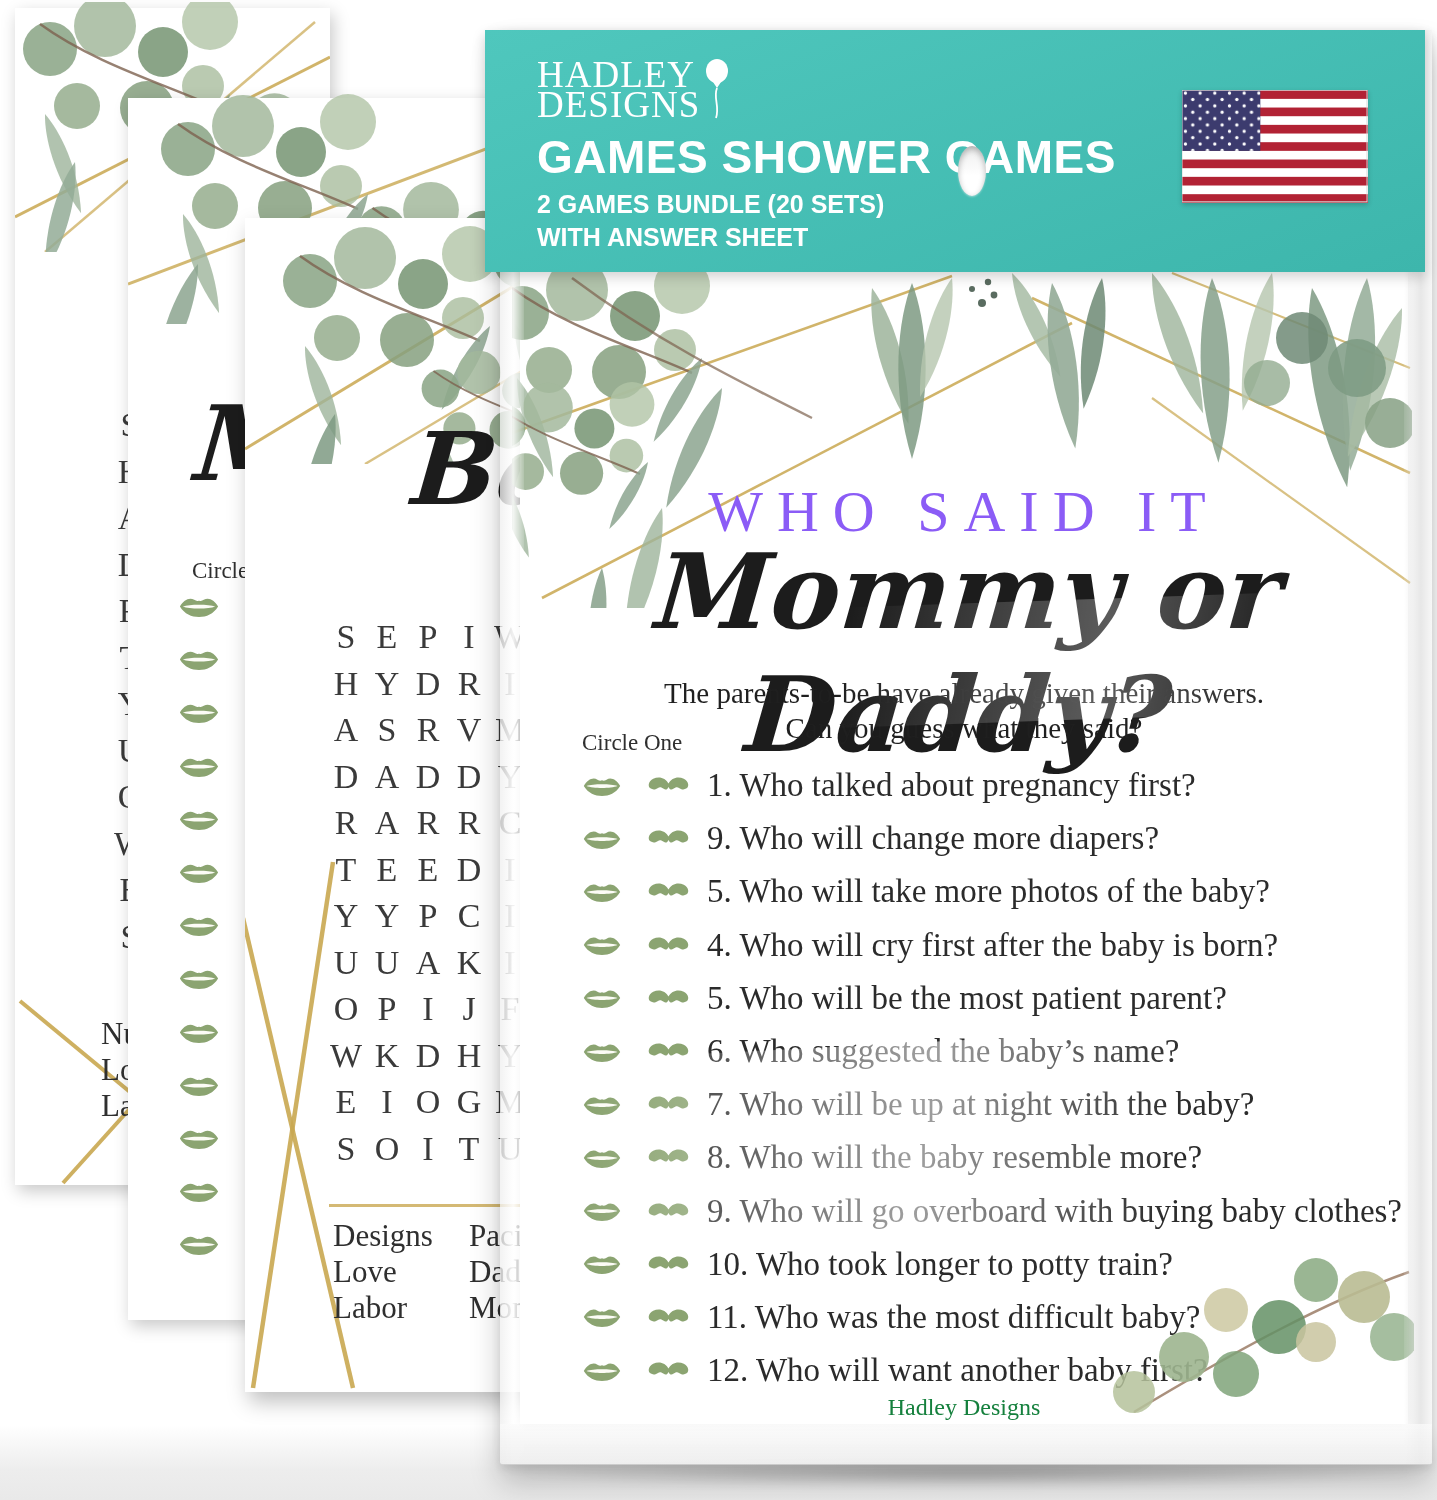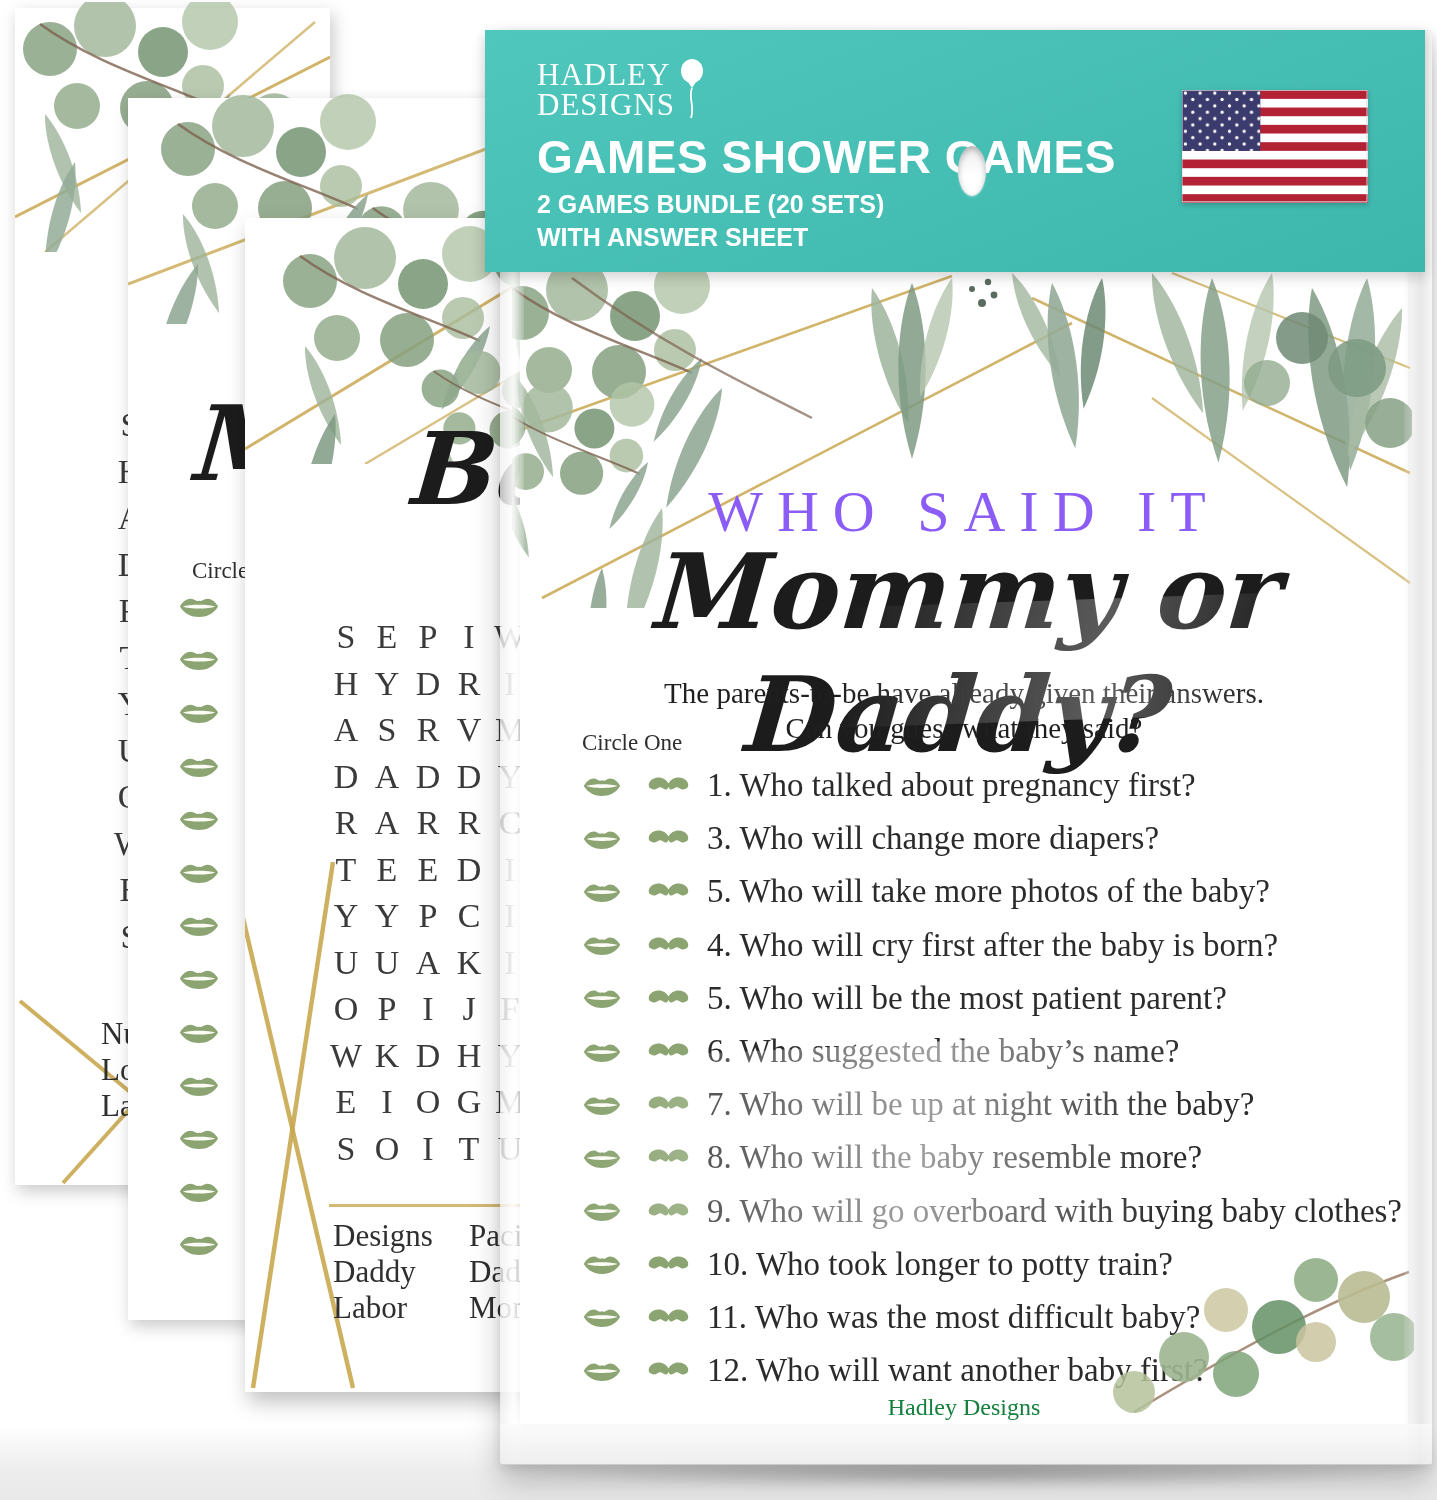--- a/index.html
+++ b/index.html
@@ -40,21 +40,21 @@
   #questions-list{position:absolute;left:62px;top:487px;right:6px;}
   .q-row{display:flex;align-items:center;height:53.2px;}
   .q-row .ic-lips{width:40px;height:24px;margin-right:23px;flex:none;}
   .q-row .ic-mus{width:47px;height:21px;margin-right:15px;flex:none;}
   .q-text{font-size:33px;color:#2b2b2b;white-space:nowrap;}
   #fc-footer{position:absolute;left:0;top:1122px;width:100%;text-align:center;font-size:24px;color:#15803d;}
   
   #header{position:absolute;left:485px;top:30px;width:940px;height:242px;z-index:7;
           background:linear-gradient(160deg,#4fc7bd,#3db6ac);box-shadow:0 5px 12px rgba(0,0,0,.18);}
   #logo{position:absolute;left:52px;top:30px;display:flex;color:#fff;}
-  #logo-text{font-size:31px;line-height:30px;letter-spacing:1px;}
+  #logo-text{font-size:37px;line-height:30px;letter-spacing:1px;}
   #logo svg{width:30px;height:62px;margin-left:2px;margin-top:-2px;}
   #hdr-title{position:absolute;left:52px;top:100px;font-family:"Liberation Sans",sans-serif;
              font-weight:700;font-size:46px;color:#fff;letter-spacing:.5px;white-space:nowrap;}
   #hdr-sub1{position:absolute;left:52px;top:160px;font-family:"Liberation Sans",sans-serif;
             font-weight:700;font-size:25px;color:#fff;}
   #hdr-sub2{position:absolute;left:52px;top:193px;font-family:"Liberation Sans",sans-serif;
             font-weight:700;font-size:25px;color:#fff;}
   #made-block{position:absolute;left:650px;top:50px;width:280px;text-align:center;}
   #made-text{font-family:"Liberation Sans",sans-serif;font-weight:700;font-size:30px;color:#fff;letter-spacing:.5px;}
   #flag{width:186px;height:113px;margin-top:10px;box-shadow:0 2px 5px rgba(0,0,0,.2);}
@@ -274,21 +274,21 @@
         <span class="ws-letter" style="left: 164px; top: 465px;">M</span>
         <span class="ws-letter" style="left: 0px; top: 511.5px;">S</span>
         <span class="ws-letter" style="left: 41px; top: 511.5px;">O</span>
         <span class="ws-letter" style="left: 82px; top: 511.5px;">I</span>
         <span class="ws-letter" style="left: 123px; top: 511.5px;">T</span>
         <span class="ws-letter" style="left: 164px; top: 511.5px;">U</span>
       </div>
     <div id="ws-divider"></div>
     <div class="ws-words" id="ws-words1">
         <div>Designs</div>
-        <div>Daddy</div>
+        <div>Love</div>
         <div>Labor</div>
       </div>
     <div class="ws-words" id="ws-words2">
         <div>Pacifi</div>
         <div>Dadd</div>
         <div>Mom</div>
       </div>
   </div>
 
   <div id="bag"></div>
@@ -347,21 +347,21 @@
           <span class="q-text">1. Who talked about pregnancy first?</span>
         </div>
         <div class="q-row">
           <svg class="ic-lips" viewBox="0 0 44 26">
   <path d="M2,13 C6,6 12,3 17,6 C19,7.4 21,7.4 22,6.6 C23,7.4 25,7.4 27,6 C32,3 38,6 42,13 C37,21 30,24 22,24 C14,24 7,21 2,13 Z" fill="#8ba471"></path>
   <path d="M5,13 C12,10.4 32,10.4 39,13 C32,15.8 12,15.8 5,13 Z" fill="#fcfcf6"></path>
           </svg>
           <svg class="ic-mus" viewBox="0 0 48 22">
   <path d="M24,9 C21,3 14,1 8,4 C3,6.5 2,12 5,14 C8,16 11,15 13,13.5 C15,12.2 17,13 19,14.5 C21,16 23,15 24,12.5 C25,15 27,16 29,14.5 C31,13 33,12.2 35,13.5 C37,15 40,16 43,14 C46,12 45,6.5 40,4 C34,1 27,3 24,9 Z" fill="#8ba471"></path>
           </svg>
-          <span class="q-text">3. Who will change more diapers?</span>
+          <span class="q-text">9. Who will change more diapers?</span>
         </div>
         <div class="q-row">
           <svg class="ic-lips" viewBox="0 0 44 26">
   <path d="M2,13 C6,6 12,3 17,6 C19,7.4 21,7.4 22,6.6 C23,7.4 25,7.4 27,6 C32,3 38,6 42,13 C37,21 30,24 22,24 C14,24 7,21 2,13 Z" fill="#8ba471"></path>
   <path d="M5,13 C12,10.4 32,10.4 39,13 C32,15.8 12,15.8 5,13 Z" fill="#fcfcf6"></path>
           </svg>
           <svg class="ic-mus" viewBox="0 0 48 22">
   <path d="M24,9 C21,3 14,1 8,4 C3,6.5 2,12 5,14 C8,16 11,15 13,13.5 C15,12.2 17,13 19,14.5 C21,16 23,15 24,12.5 C25,15 27,16 29,14.5 C31,13 33,12.2 35,13.5 C37,15 40,16 43,14 C46,12 45,6.5 40,4 C34,1 27,3 24,9 Z" fill="#8ba471"></path>
           </svg>
           <span class="q-text">5. Who will take more photos of the baby?</span>

